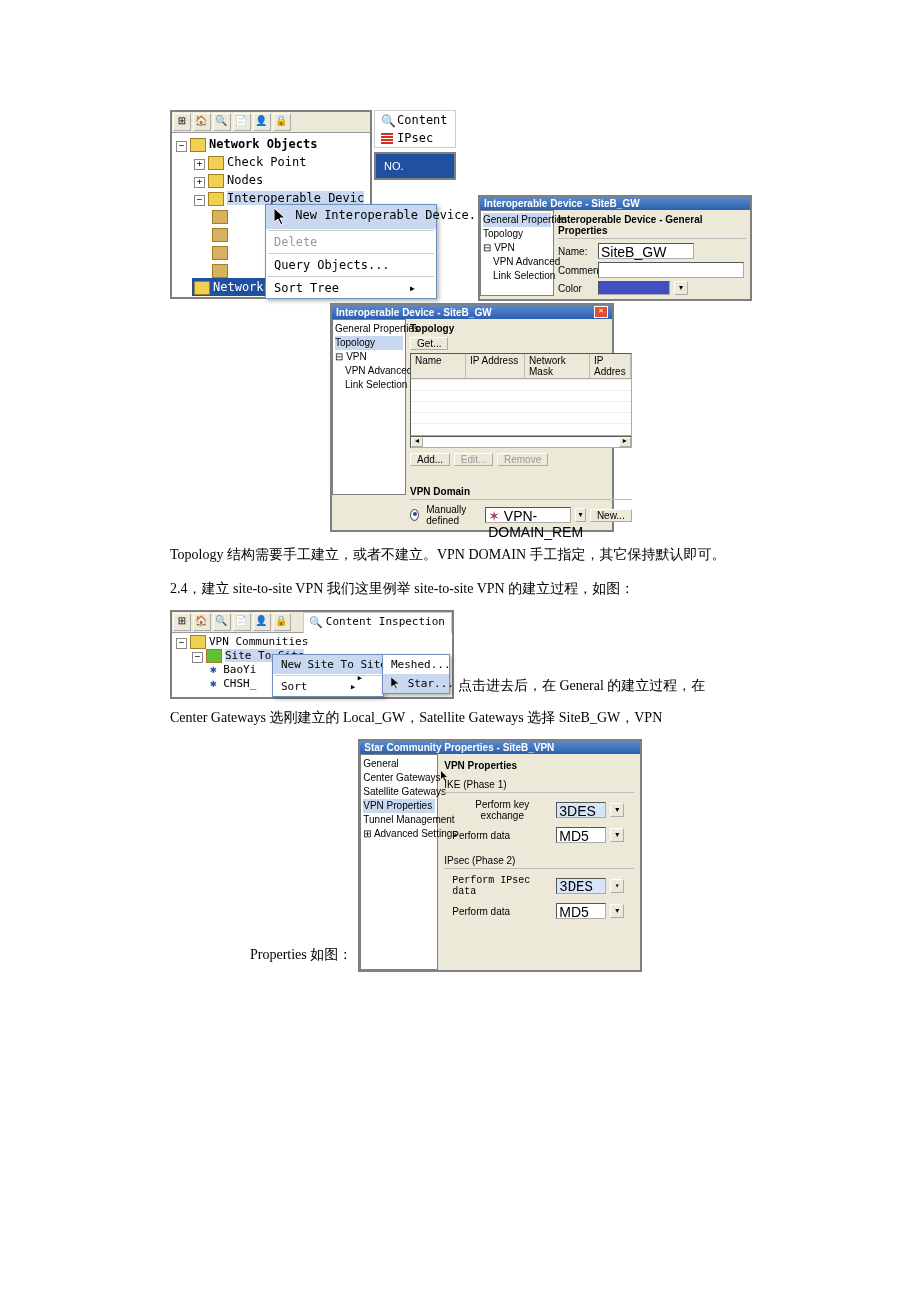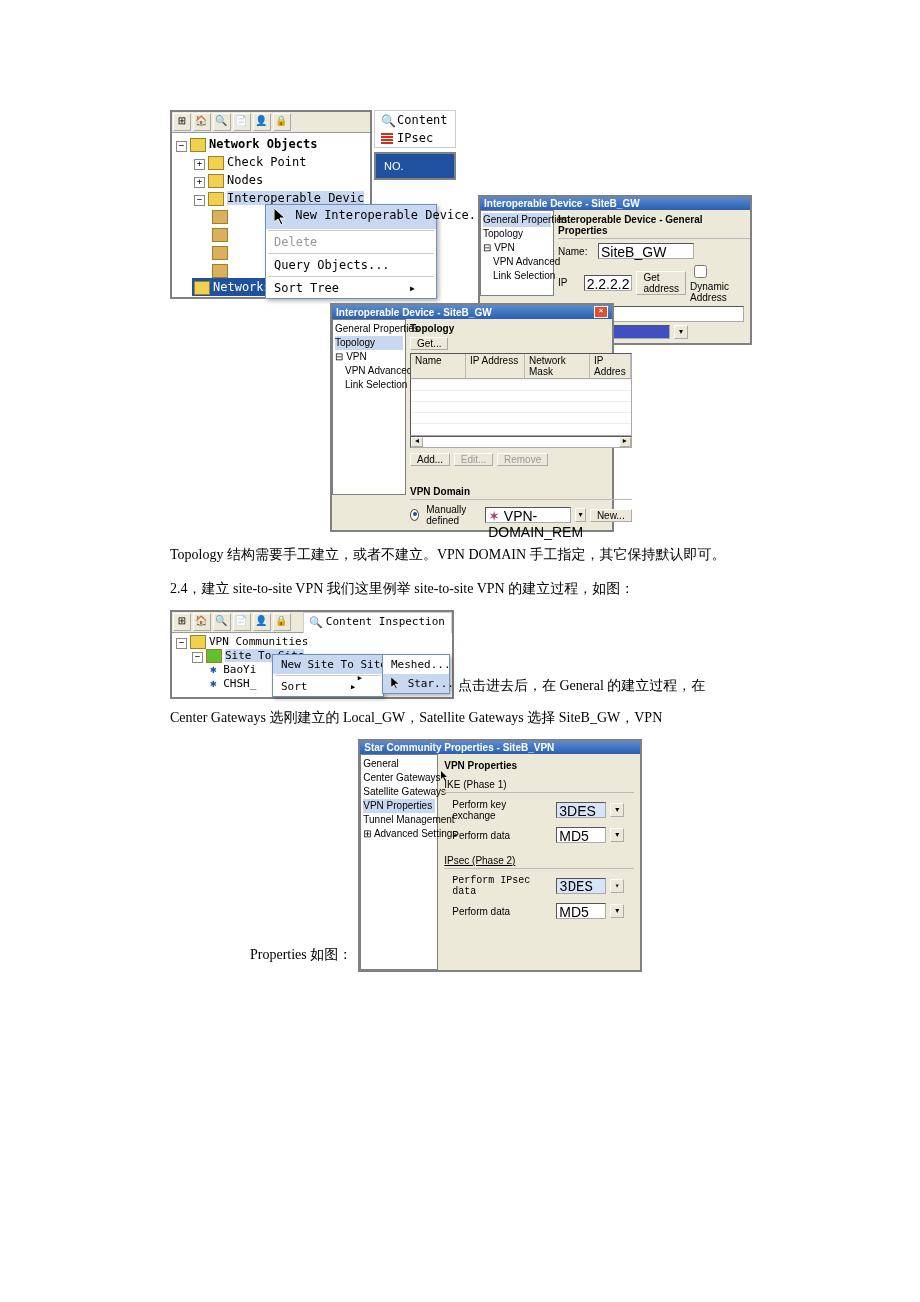--- a/index.html
+++ b/index.html
@@ -301,26 +301,20 @@
       <div class="treerow" style="padding-left:10px;">Link Selection</div>
     </div>
     <div style="padding:4px;flex:1;">
       <div class="groupbox-label">Interoperable Device - General Properties</div>
       <div style="border-top:1px solid #bbb;margin:2px 0 4px;"></div>
       <div class="flexrow" style="margin-bottom:3px;">
         <span class="field-label" style="width:36px;">Name:</span>
         <span class="field-input" style="width:90px;">SiteB_GW</span>
       </div>
       <div class="flexrow" style="margin-bottom:3px;">
-        <span class="field-label" style="width:36px;">IP</span>
-        <span class="field-input" style="width:50px;">2.2.2.2</span>
-        <span class="btn">Get address</span>
-        <span class="field-label"><input type="checkbox" style="vertical-align: middle;"> <span>Dynamic Address</span></span>
-      </div>
-      <div class="flexrow" style="margin-bottom:3px;">
         <span class="field-label" style="width:36px;">Comment:</span>
         <span class="field-input" style="width:140px;"></span>
       </div>
       <div class="flexrow">
         <span class="field-label" style="width:36px;">Color</span>
         <span class="colorchip"></span>
             <span class="dropdown-arrow">▾</span>
       </div>
     </div>
   </div>
@@ -447,30 +441,30 @@
         <div class="treerow" style="background:#c8d8f0;">VPN Properties</div>
         <div class="treerow">Tunnel Management</div>
         <div class="treerow">⊞ <span>Advanced Settings</span></div>
       </div>
       <div style="padding:6px;flex:1;">
         <div class="groupbox-label">VPN Properties</div>
         <div style="height:8px;"></div>
         <div style="font-size:10px;">IKE (Phase 1)</div>
         <div style="border-top:1px solid #bbb;margin:2px 0 6px;"></div>
         <div class="flexrow" style="margin-bottom:6px;">
-          <span class="field-label" style="width:100px;padding-left:8px;">Perform key exchange</span>
+          <span class="field-label" style="width:100px;padding-left:8px;text-align:center;">Perform key exchange</span>
           <span class="field-input" style="width:44px;background:#d8e4f8;">3DES</span>
               <span class="dropdown-arrow">▾</span>
         </div>
         <div class="flexrow" style="margin-bottom:12px;">
           <span class="field-label" style="width:100px;padding-left:8px;">Perform data</span>
           <span class="field-input" style="width:44px;">MD5</span>
               <span class="dropdown-arrow">▾</span>
         </div>
-        <div style="font-size:10px;text-decoration:underline;">IPsec (Phase 2)</div>
+        <div style="font-size:10px;">IPsec (Phase 2)</div>
         <div style="border-top:1px solid #bbb;margin:2px 0 6px;"></div>
         <div class="flexrow" style="margin-bottom:6px;font-family:Liberation Mono, monospace;">
           <span class="field-label" style="width:100px;padding-left:8px;">Perform IPsec data</span>
           <span class="field-input" style="width:44px;background:#d8e4f8;">3DES</span>
               <span class="dropdown-arrow">▾</span>
         </div>
         <div class="flexrow">
           <span class="field-label" style="width:100px;padding-left:8px;">Perform data</span>
           <span class="field-input" style="width:44px;">MD5</span>
               <span class="dropdown-arrow">▾</span>

